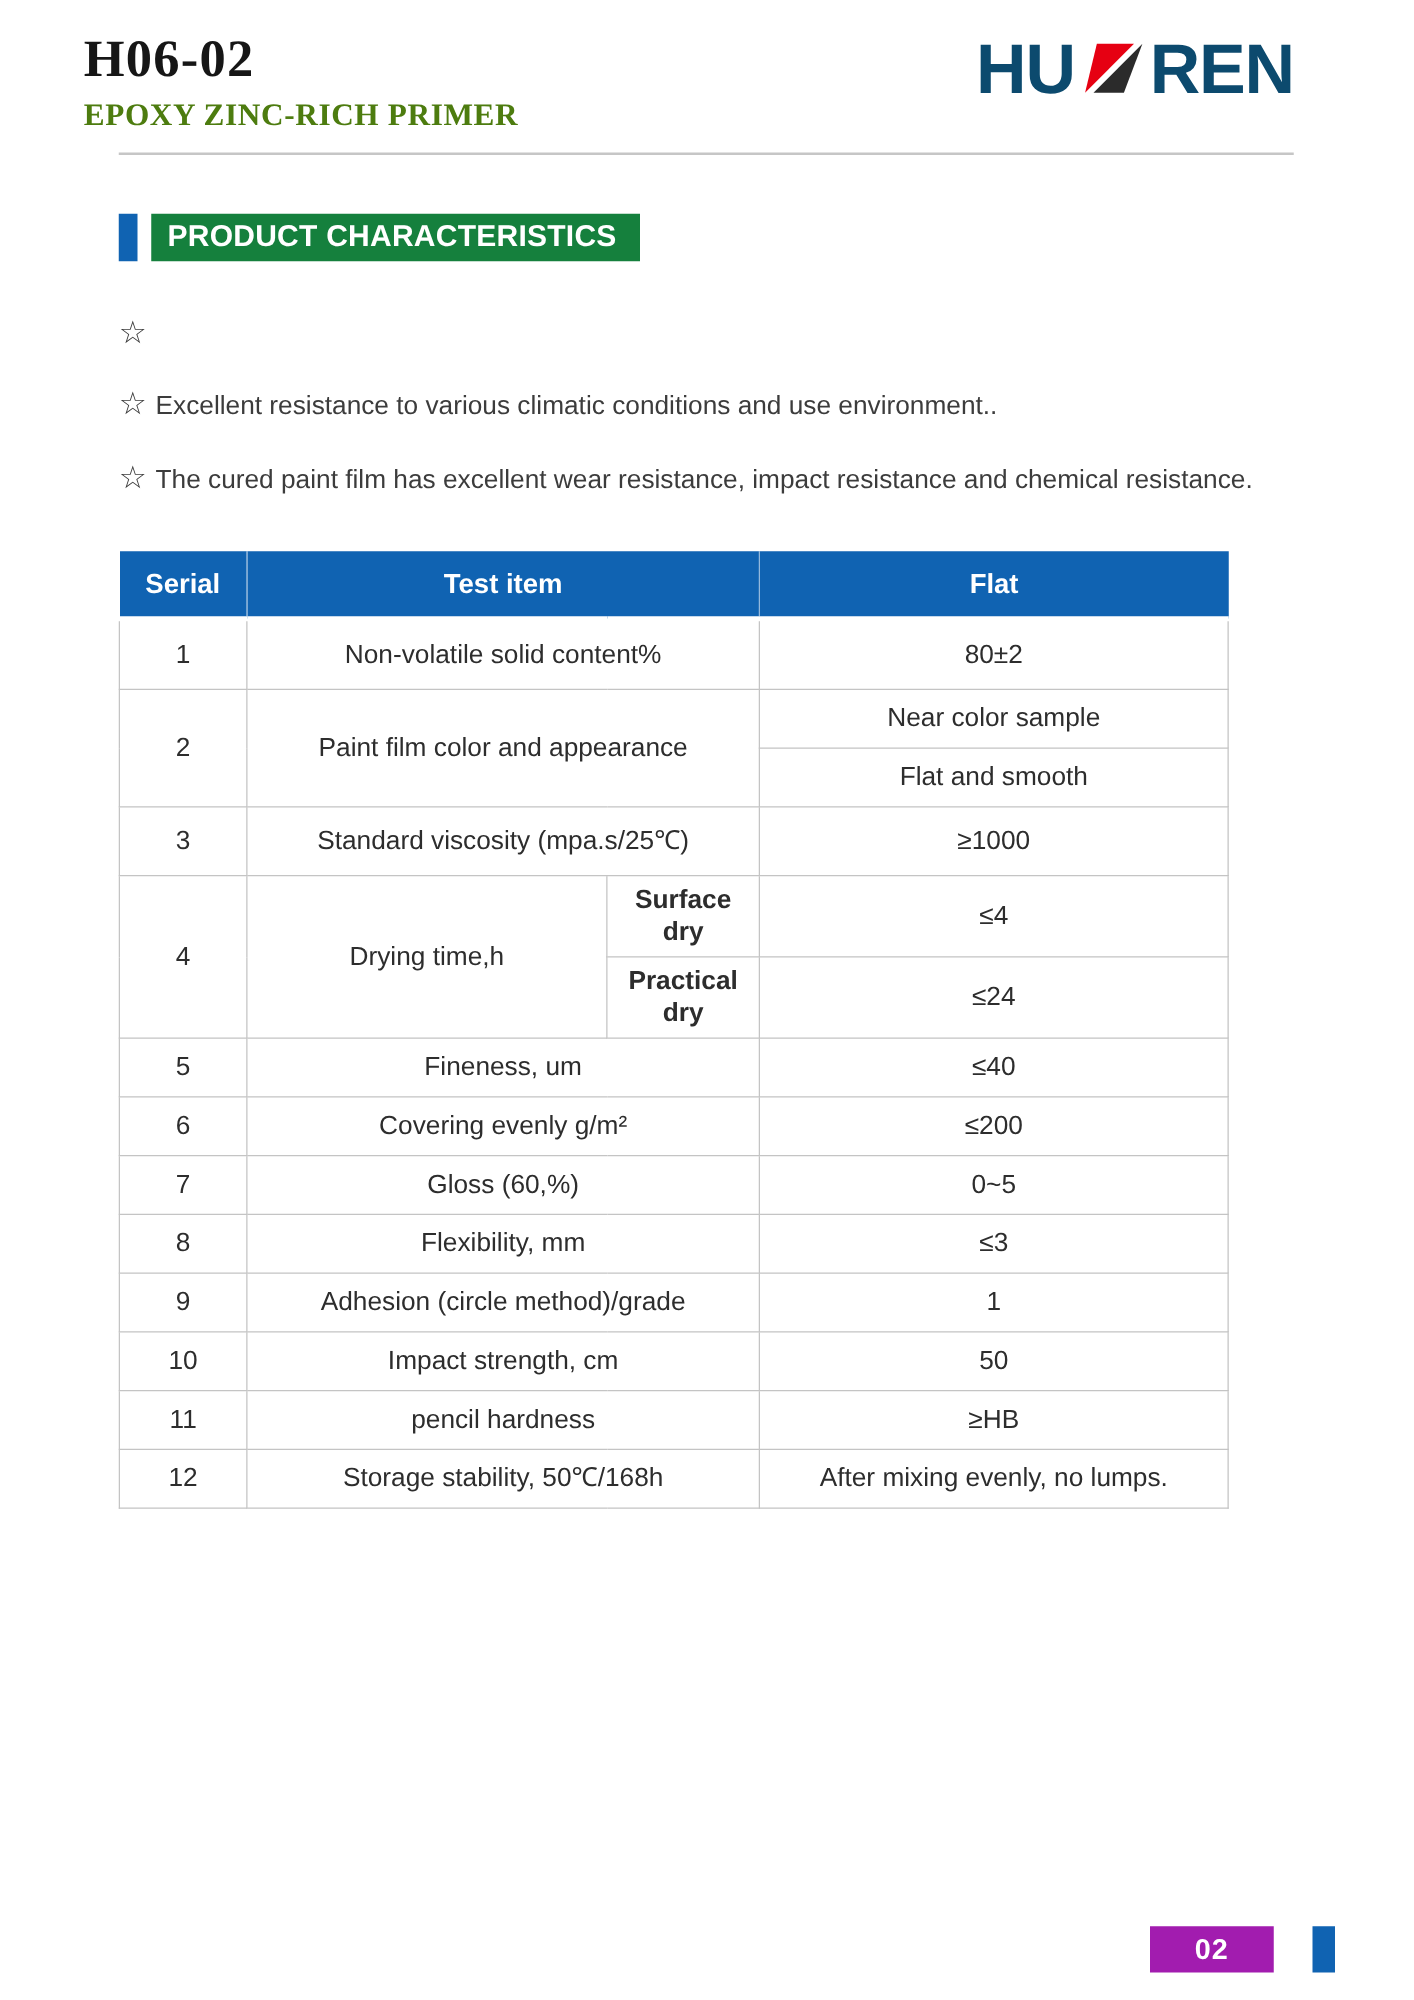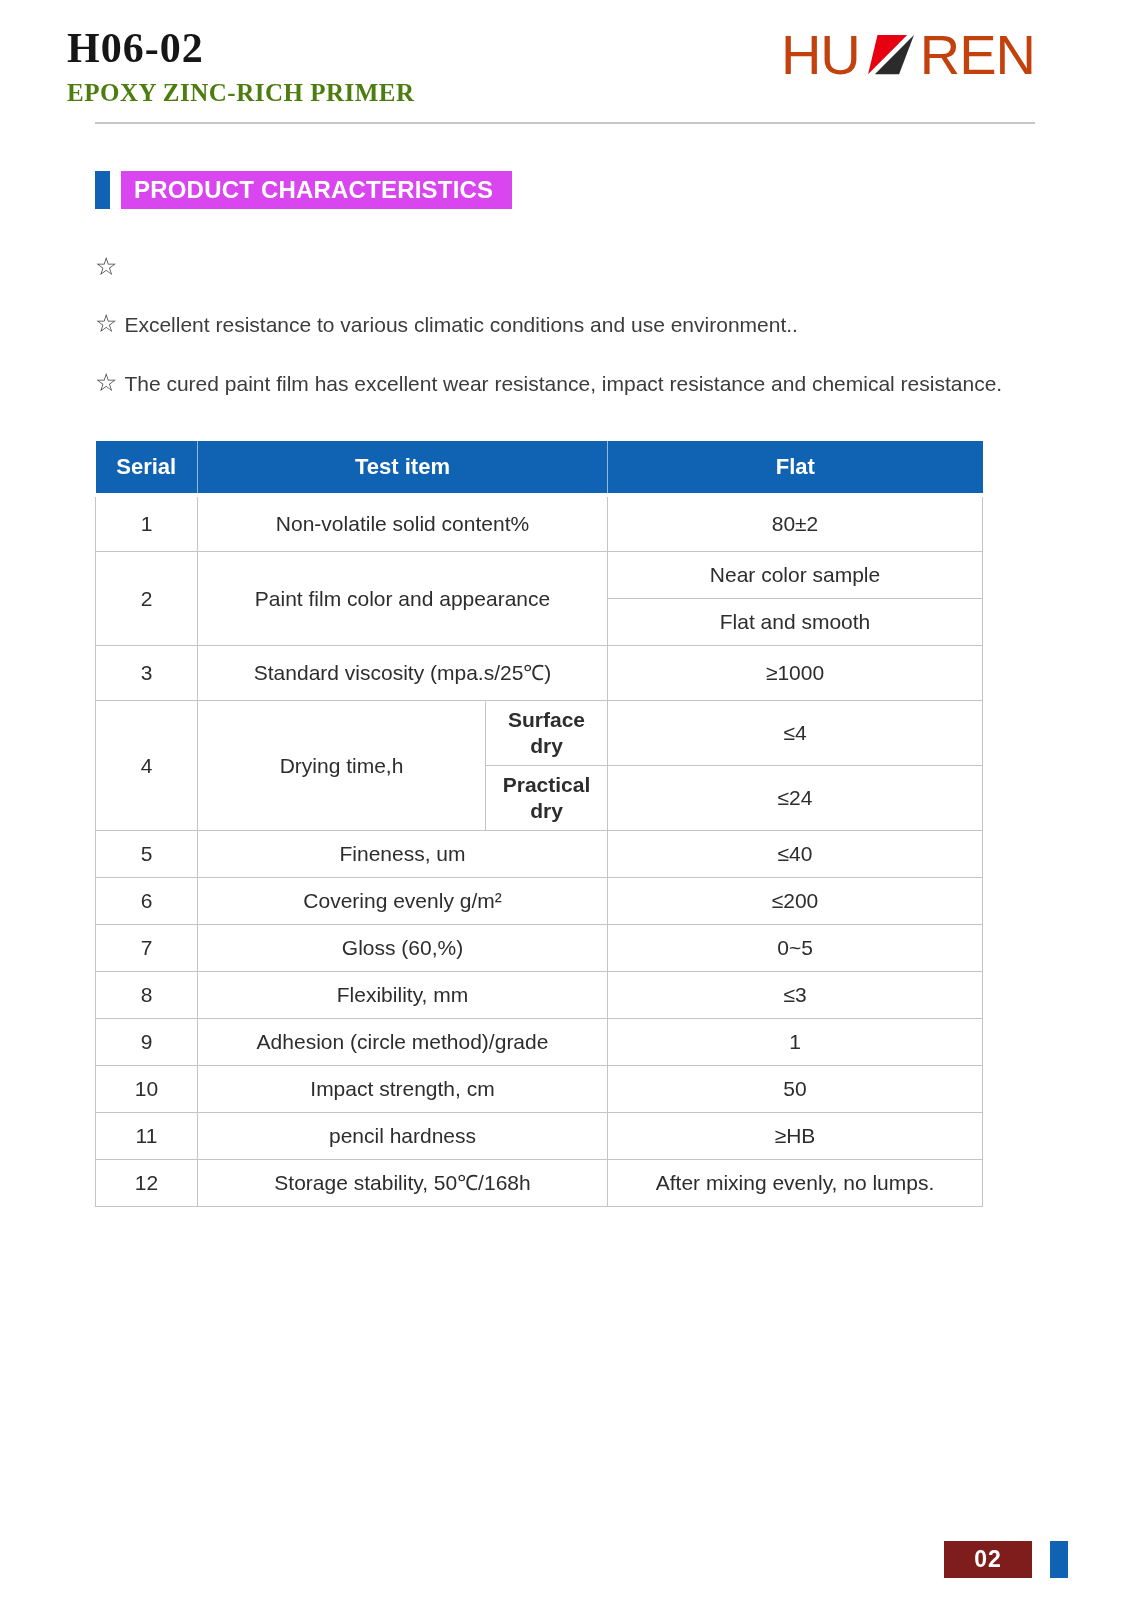--- a/index.html
+++ b/index.html
@@ -35,24 +35,24 @@
     font-weight: bold;
     font-size: 25px;
     color: #4d7c0f;
     letter-spacing: 0.5px;
     margin-top: 9px;
   }
   .logo {
     display: flex;
     align-items: flex-start;
     margin-top: 4px;
-    font-weight: normal;
+    font-weight: bold;
     font-size: 56px;
     line-height: 0.9;
-    color: #c2410c;
+    color: #0c4a6e;
     letter-spacing: -1px;
   }
   .logo .mark { display: inline-block; margin: 3px 2px 0 4px; }
   .header-rule {
     margin: 15px 96px 0 95px;
     height: 2px;
     background: #c6c6c6;
   }
   
   .section-header {
@@ -61,21 +61,21 @@
     align-items: stretch;
     height: 38px;
   }
   .section-accent {
     width: 15px;
     background: #1063b2;
     margin-right: 11px;
   }
   .section-title-box {
     width: 391px;
-    background: #d946ef;
+    background: #15803d;
     color: #ffffff;
     font-weight: bold;
     font-size: 24px;
     display: flex;
     align-items: center;
     padding-left: 13px;
     letter-spacing: 0.2px;
   }
   
   .bullets { margin: 42px 95px 0 95px; }
@@ -120,25 +120,25 @@
     vertical-align: middle;
     padding: 10px 8px;
     background: #ffffff;
     line-height: 26px;
   }
   .spec-table tr.tall > td { padding-top: 14px; padding-bottom: 14px; }
   .spec-table td.sub-label { padding: 6px 4px; font-weight: bold; }
   
   .page-num-box {
     position: absolute;
-    left: 944px;
+    left: 920px;
     top: 1541px;
-    width: 88px;
+    width: 99px;
     height: 37px;
-    background: #7f1d1d;
+    background: #a21caf;
     color: #ffffff;
     font-size: 23px;
     font-weight: bold;
     display: flex;
     align-items: center;
     justify-content: center;
     letter-spacing: 1px;
   }
   .footer-bar {
     position: absolute;

